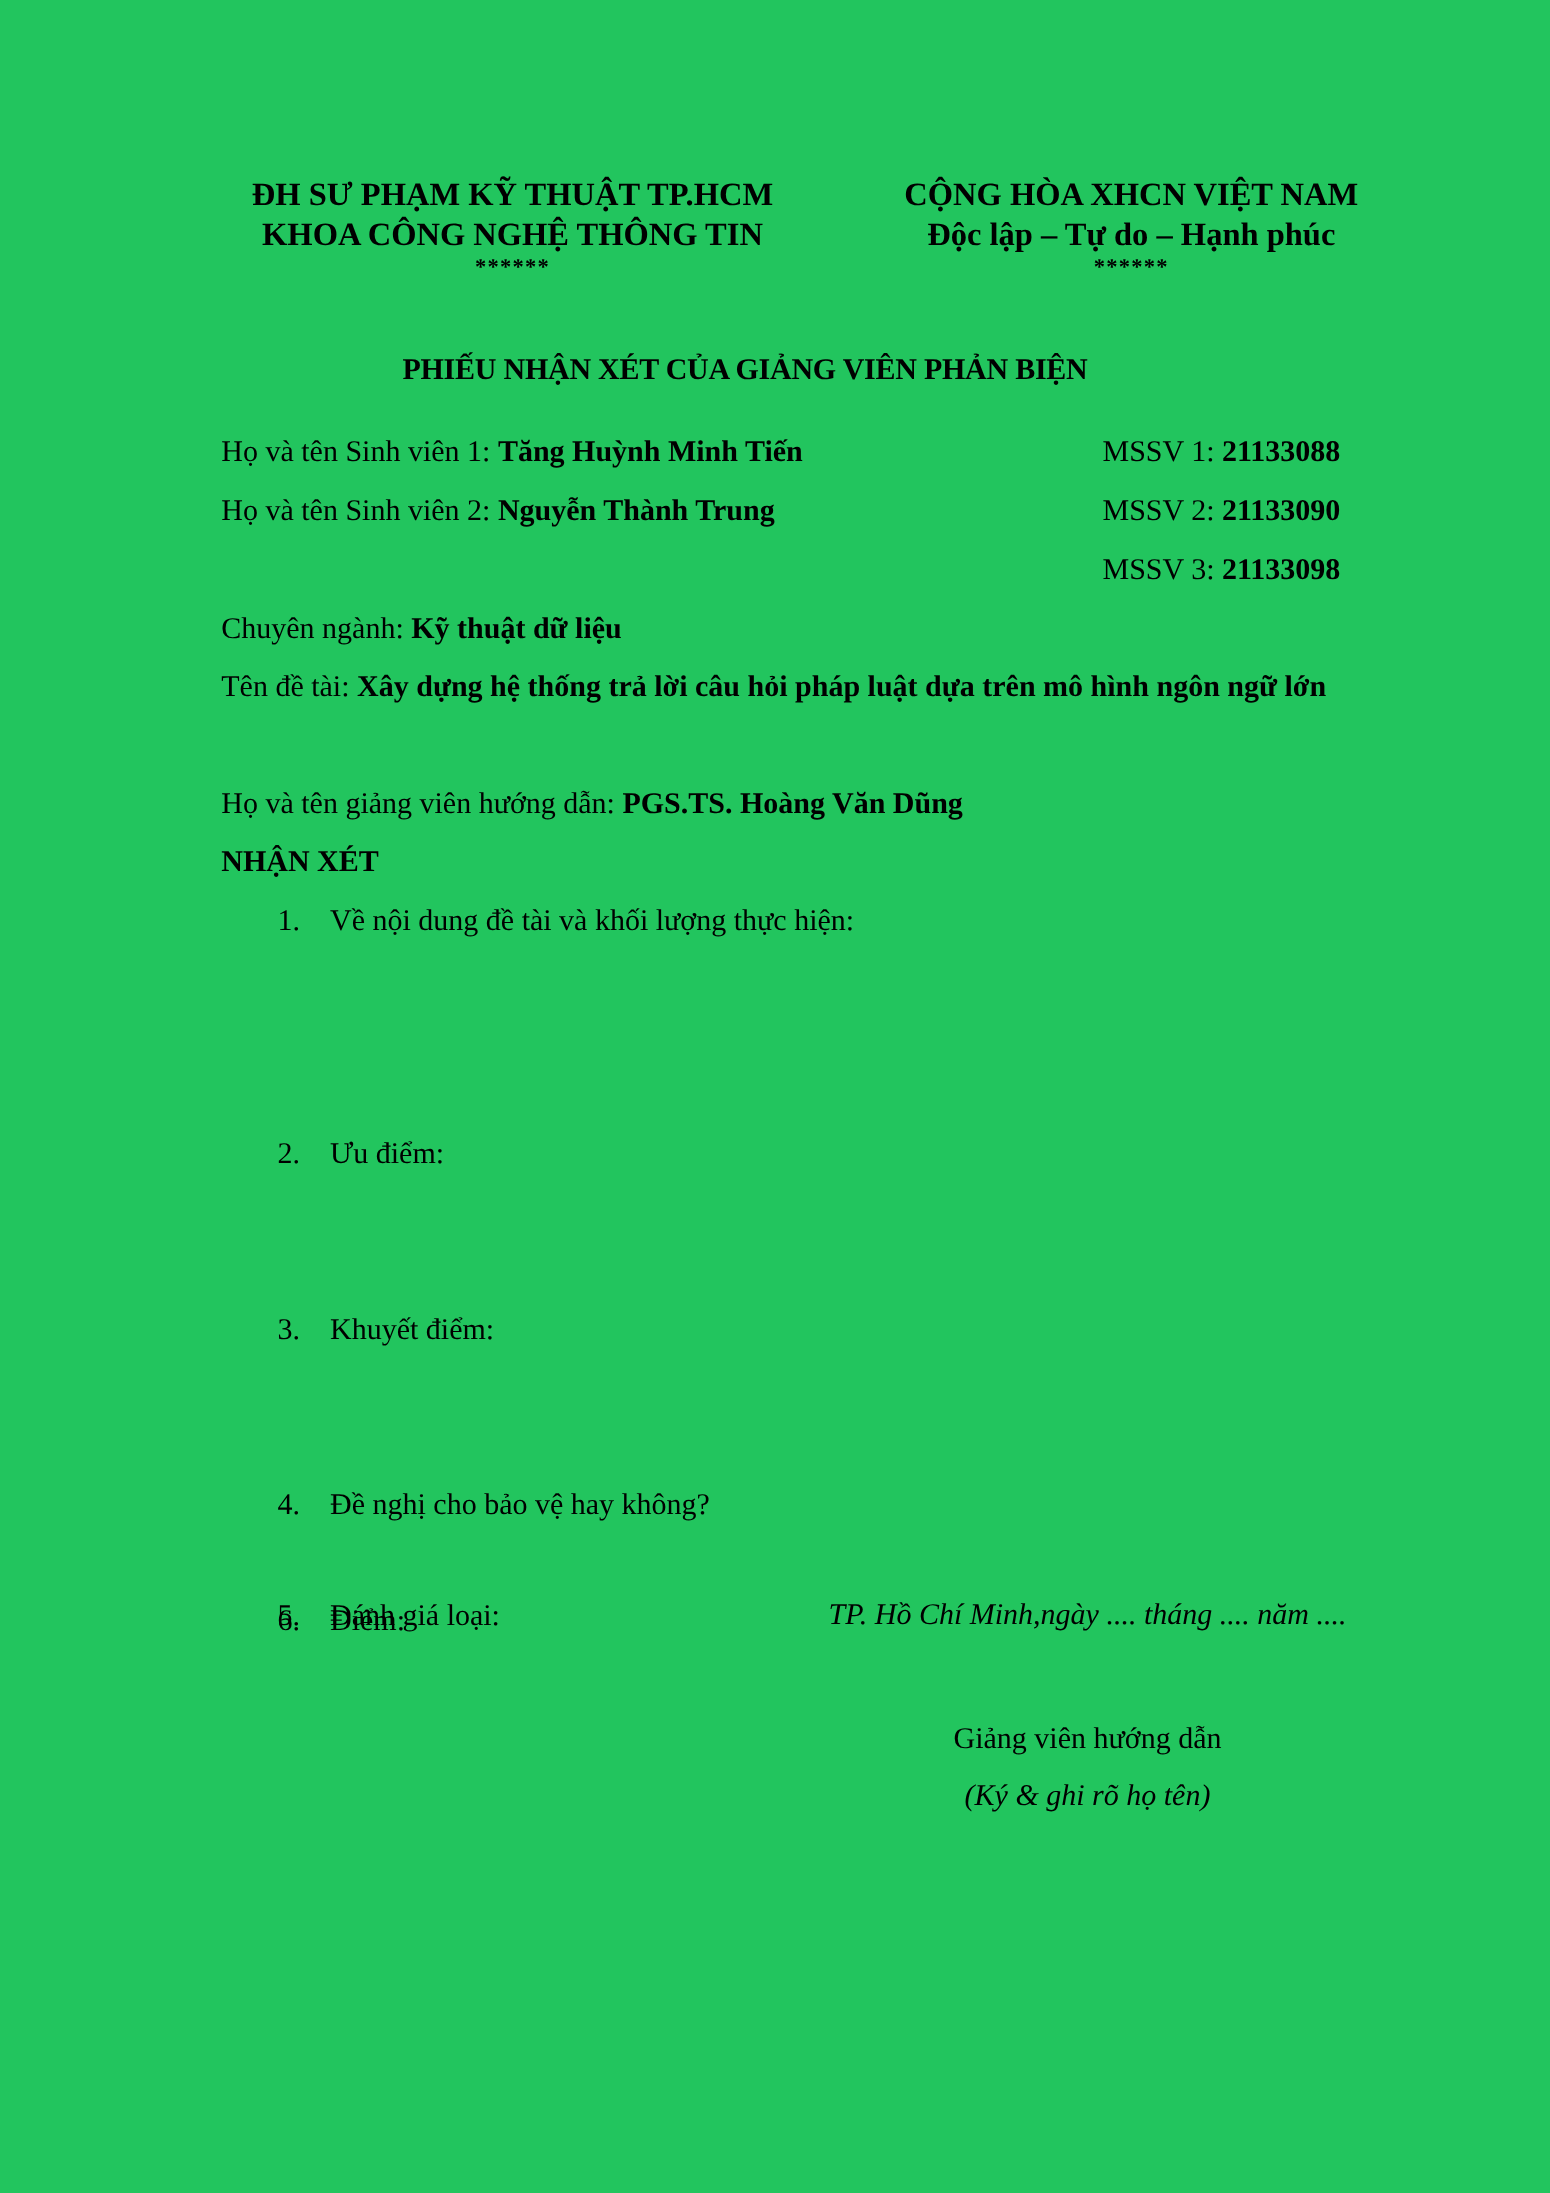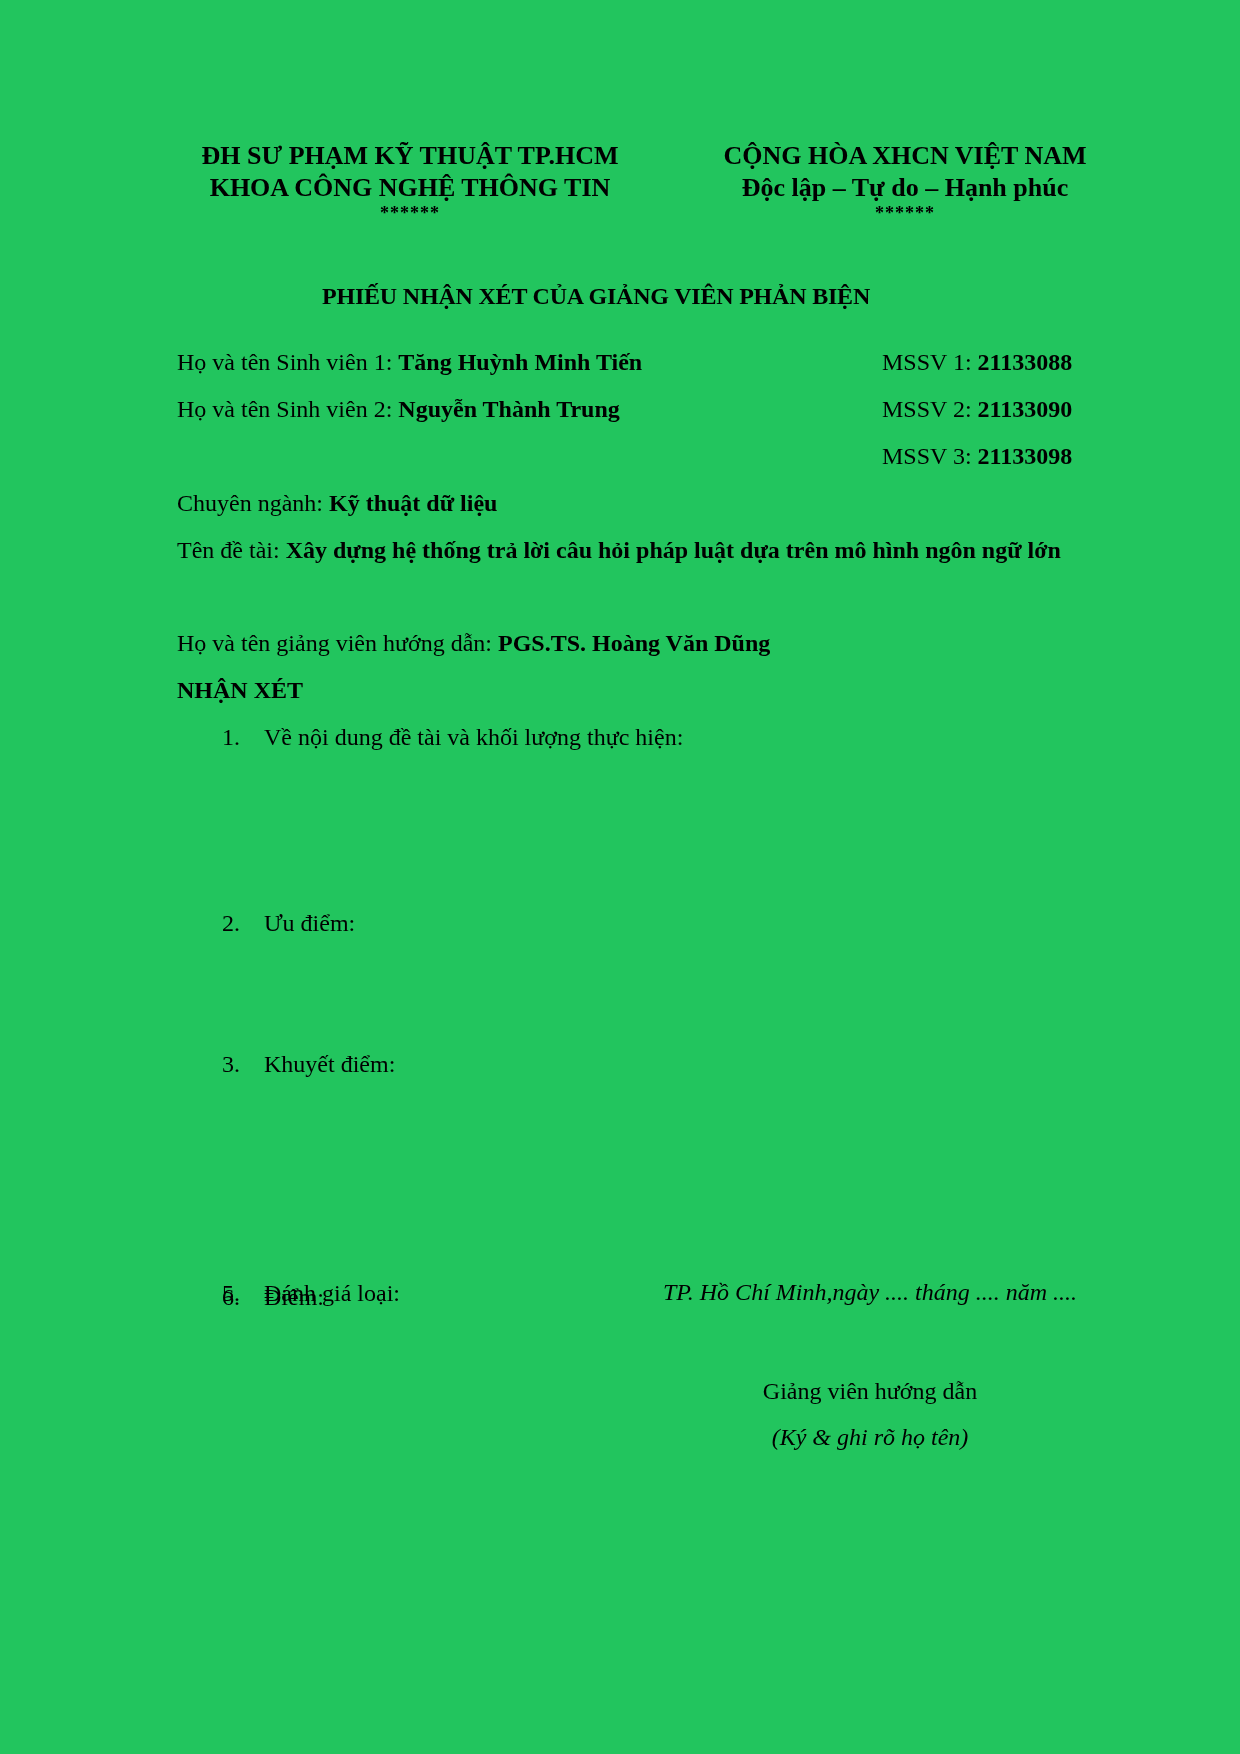--- a/index.html
+++ b/index.html
@@ -162,20 +162,23 @@
 
   <div class="item" style="top:722px;">
     <span class="num">1.</span><span>Về nội dung đề tài và khối lượng thực hiện:</span>
   </div>
   <div class="item" style="top:908px;">
     <span class="num">2.</span><span>Ưu điểm:</span>
   </div>
   <div class="item" style="top:1049px;">
     <span class="num">3.</span><span>Khuyết điểm:</span>
   </div>
+  <div class="item" style="top:1189px;">
+    <span class="num">4.</span><span>Đề nghị cho bảo vệ hay không?</span>
+  </div>
   <div class="item" style="top:1236px;margin-top:42px;">
     <span class="num">5.</span><span>Đánh giá loại:</span>
   </div>
   <div class="item" style="top:1282px;">
     <span class="num">6.</span><span>Điểm:</span>
   </div>
 
   <div class="sig italic date" style="top:1277px;">TP. Hồ Chí Minh,ngày .... tháng .... năm ....</div>
   <div class="sig" style="top:1376px;">Giảng viên hướng dẫn</div>
   <div class="sig italic" style="top:1422px;">(Ký &amp; ghi rõ họ tên)</div>

